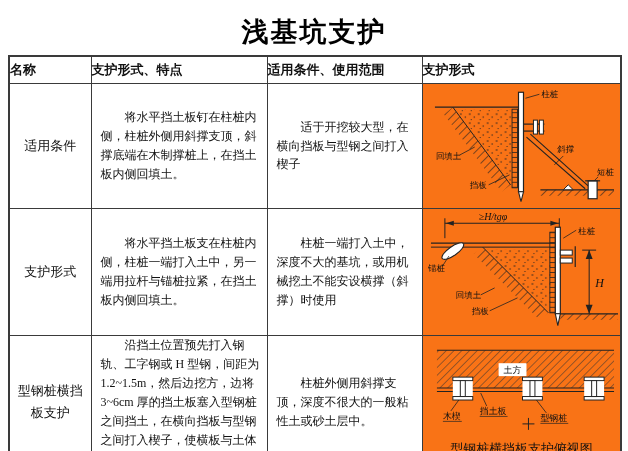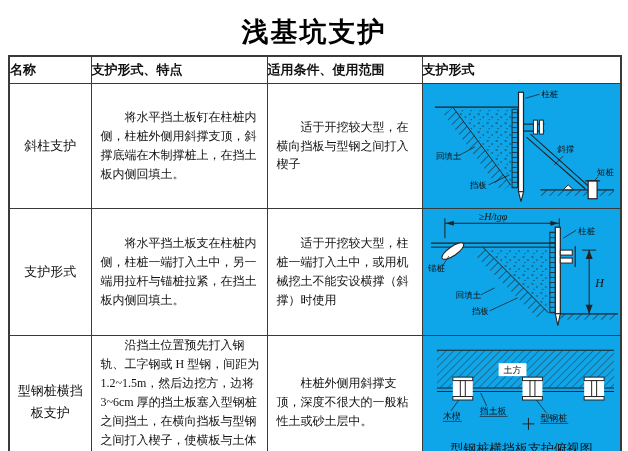--- a/index.html
+++ b/index.html
@@ -16,21 +16,21 @@
     width:612px;margin-left:8px;
     border:2px solid #3a3a3a;
   }
   .main th,.main td{
     border:1px solid #3a3a3a;vertical-align:middle;padding:0;
   }
   .main th{font-size:13px;font-weight:bold;height:26px;text-align:left;}
   td.name{font-size:13px;text-align:center;padding:0 5px;line-height:1.7;}
   td.txt{font-size:12px;padding:0 7px 0 9px;}
   td.txt p{margin:0;text-indent:2em;line-height:1.58;text-align:left;}
-  td.sk{padding:0;text-align:right;background:#0ea5e9;}
+  td.sk{padding:0;text-align:right;background:#f97316;}
   tr.r1{height:125px;} tr.r2{height:127px;} tr.r3{height:123px;}
   svg{display:block;margin:0 auto;}
   svg line,svg polyline,svg rect,svg polygon,svg ellipse,svg path{vector-effect:none;}
   .lbl{font-size:8.5px;font-family:"Liberation Sans",sans-serif;fill:#111;}
   .lbl3{font-size:9px;font-family:"Liberation Sans",sans-serif;fill:#111;}
   .dim{font-size:10px;font-style:italic;font-family:"Liberation Serif",serif;fill:#111;}
   .hdim{font-size:12px;font-style:italic;font-family:"Liberation Serif",serif;fill:#111;}
   .cap{font-size:13px;fill:#111;}
 </style>
 </head>
@@ -50,21 +50,21 @@
       <tr>
         <th>名称</th>
         <th>支护形式、特点</th>
         <th>适用条件、使用范围</th>
         <th>支护形式</th>
       </tr>
     </thead>
     <tbody>
 
       <tr class="r1">
-        <td class="name">斜柱支护</td>
+        <td class="name">适用条件</td>
         <td class="txt">
           <p>将水平挡土板钉在柱桩内侧，柱桩外侧用斜撑支顶，斜撑底端在木制撑桩上，在挡土板内侧回填土。</p>
         </td>
         <td class="txt">
           <p>适于开挖较大型，在横向挡板与型钢之间打入楔子</p>
         </td>
         <td class="sk">
           <svg width="197" height="123" viewBox="0 0 198 123">
             <defs>
               <pattern id="s1hatch" width="6" height="6" patternUnits="userSpaceOnUse" patternTransform="rotate(45)">
@@ -110,21 +110,21 @@
           </svg>
         </td>
       </tr>
 
       <tr class="r2">
         <td class="name">支护形式</td>
         <td class="txt">
           <p>将水平挡土板支在柱桩内侧，柱桩一端打入土中，另一端用拉杆与锚桩拉紧，在挡土板内侧回填土。</p>
         </td>
         <td class="txt">
-          <p>适于开挖较大型，柱桩一端打入土中，或用机械挖土不能安设横撑（斜撑）时使用</p>
+          <p>柱桩一端打入土中，深度不大的基坑，或用机械挖土不能安设横撑（斜撑）时使用</p>
         </td>
         <td class="sk">
           <svg width="197" height="125" viewBox="0 0 198 125">
             <defs>
               <pattern id="s2hatch" width="6" height="6" patternUnits="userSpaceOnUse" patternTransform="rotate(45)">
                 <line x1="0" y1="0" x2="0" y2="6" stroke="#222" stroke-width="1.2"></line>
               </pattern>
               <pattern id="s2dots" width="9" height="9" patternUnits="userSpaceOnUse">
                 <circle cx="2" cy="2" r="0.8" fill="#222"></circle>
                   <circle cx="6.5" cy="5" r="0.7" fill="#222"></circle>

